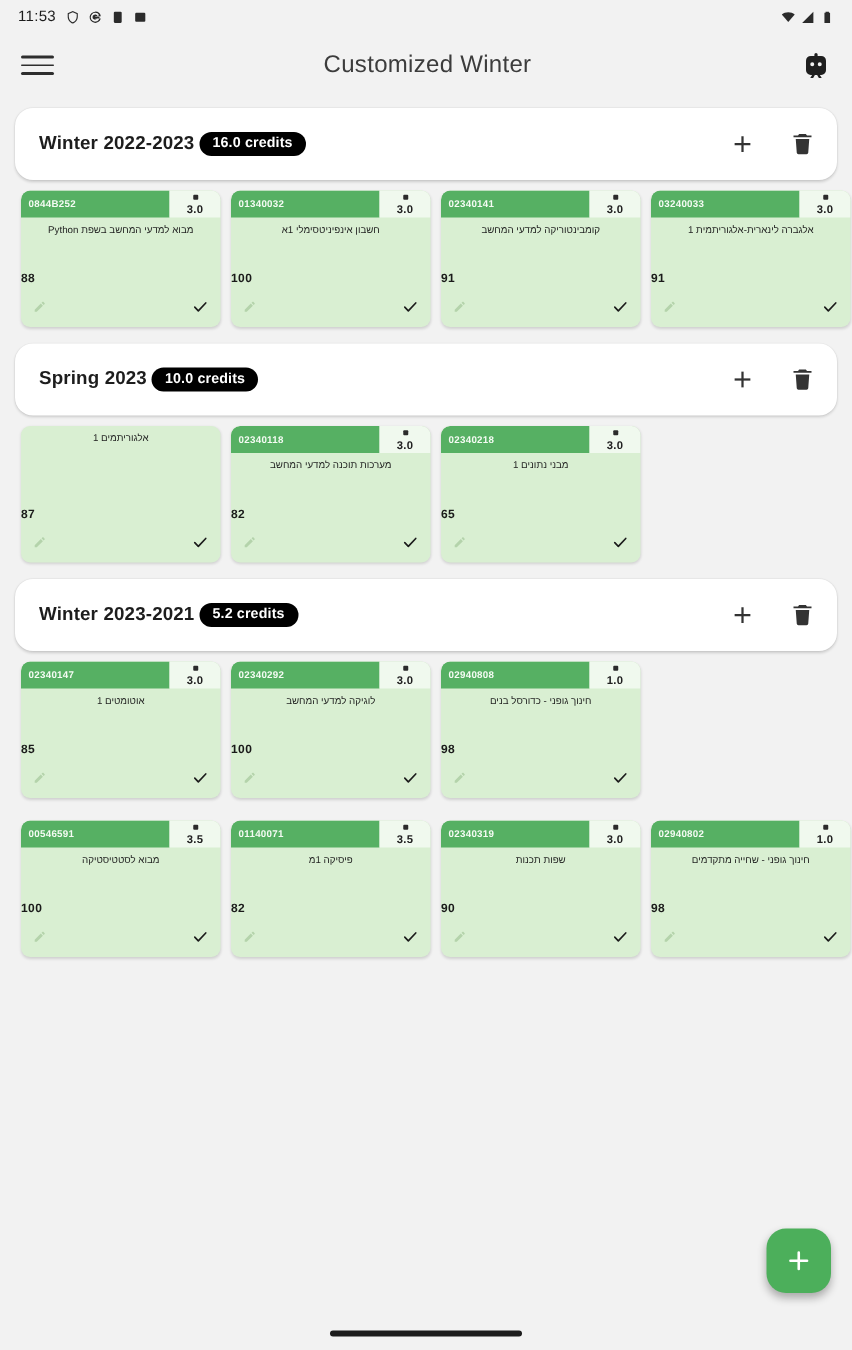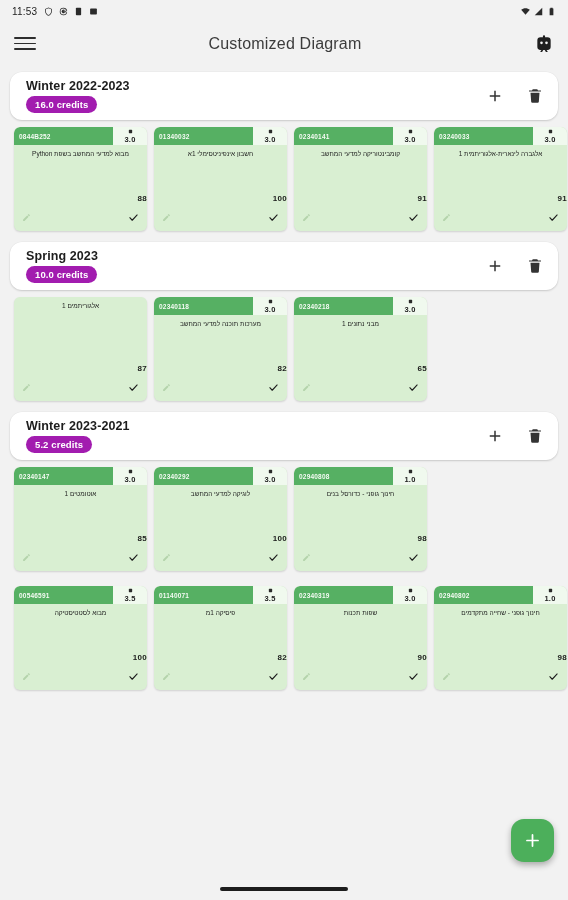--- a/index.html
+++ b/index.html
@@ -86,30 +86,30 @@
   .sem-header {
     margin: 7px 10px 0 10px;
     background: #ffffff;
     border-radius: 12px;
     height: 48px;
     display: flex;
     align-items: center;
     padding: 0 14px 0 16px;
     box-shadow: 0 1px 2px rgba(0,0,0,.16), 0 0 0 .5px rgba(0,0,0,.03);
   }
-  .sem-head-texts { display: flex; flex-direction: column; gap: 3px; }
+  .sem-head-texts { display: flex; flex-direction: row; gap: 3px; }
   .sem-title {
     font-size: 12.5px;
     font-weight: bold;
     color: #1d1d1d;
     letter-spacing: .1px;
   }
   .credits-chip {
     align-self: flex-start;
-    background: #a21caf;
+    background: #000000;
     color: #ffffff;
     font-size: 9.5px;
     font-weight: bold;
     border-radius: 9px;
     padding: 2.5px 9px 3px 9px;
     letter-spacing: .1px;
   }
   .sem-actions {
     margin-left: auto;
     display: flex;
@@ -126,21 +126,21 @@
 
   
   .course-row {
     display: flex;
     gap: 7px;
     padding: 7px 10px 4px 14px;
     overflow: hidden;
   }
   .course-card {
     width: 133px;
-    height: 104px;
+    height: 91px;
     flex: 0 0 133px;
     background: #d9efd2;
     border-radius: 6px;
     position: relative;
     overflow: hidden;
     box-shadow: 0 1px 2px rgba(0,0,0,.14);
     cursor: pointer;
   }
   .cc-top {
     display: flex;
@@ -186,21 +186,21 @@
     color: #1e1e1e;
     direction: rtl;
     line-height: 1.35;
     height: 18px;
     overflow: hidden;
   }
   .cc-grade {
     position: absolute;
     left: 0; right: 0;
     bottom: 28px;
-    text-align: right;
+    text-align: left;
     font-size: 8px;
     font-weight: bold;
     color: #1a1a1a;
     letter-spacing: .3px;
   }
   .cc-foot {
     position: absolute;
     left: 0; right: 0; bottom: 0;
     height: 24px;
     display: flex;
@@ -295,21 +295,21 @@
       </span>
     </span>
   </div>
 
   <div class="appbar">
     <div class="hamburger">
       <i></i>
         <i></i>
         <i></i>
     </div>
-    <div class="appbar-title">Customized Diagram</div>
+    <div class="appbar-title">Customized Winter</div>
     <div class="bot-icon">
       <svg viewBox="0 0 24 24">
           <path d="M12 1.5a1.3 1.3 0 0 1 1.3 1.3v1.1h2.9A3.8 3.8 0 0 1 20 7.7v7.6a3.8 3.8 0 0 1-3.8 3.8h-1.1l1.5 2.4h-2.3l-1.4-2.4h-1.8l-1.4 2.4H7.4l1.5-2.4H7.8A3.8 3.8 0 0 1 4 15.3V7.7a3.8 3.8 0 0 1 3.8-3.8h2.9V2.8A1.3 1.3 0 0 1 12 1.5zM9 9a1.6 1.6 0 1 0 0 3.2A1.6 1.6 0 0 0 9 9zm6 0a1.6 1.6 0 1 0 0 3.2A1.6 1.6 0 0 0 15 9z"></path>
         </svg>
     </div>
   </div>
 
   <div class="scroll" id="content">
       <div class="semester">
         <div class="sem-header">

